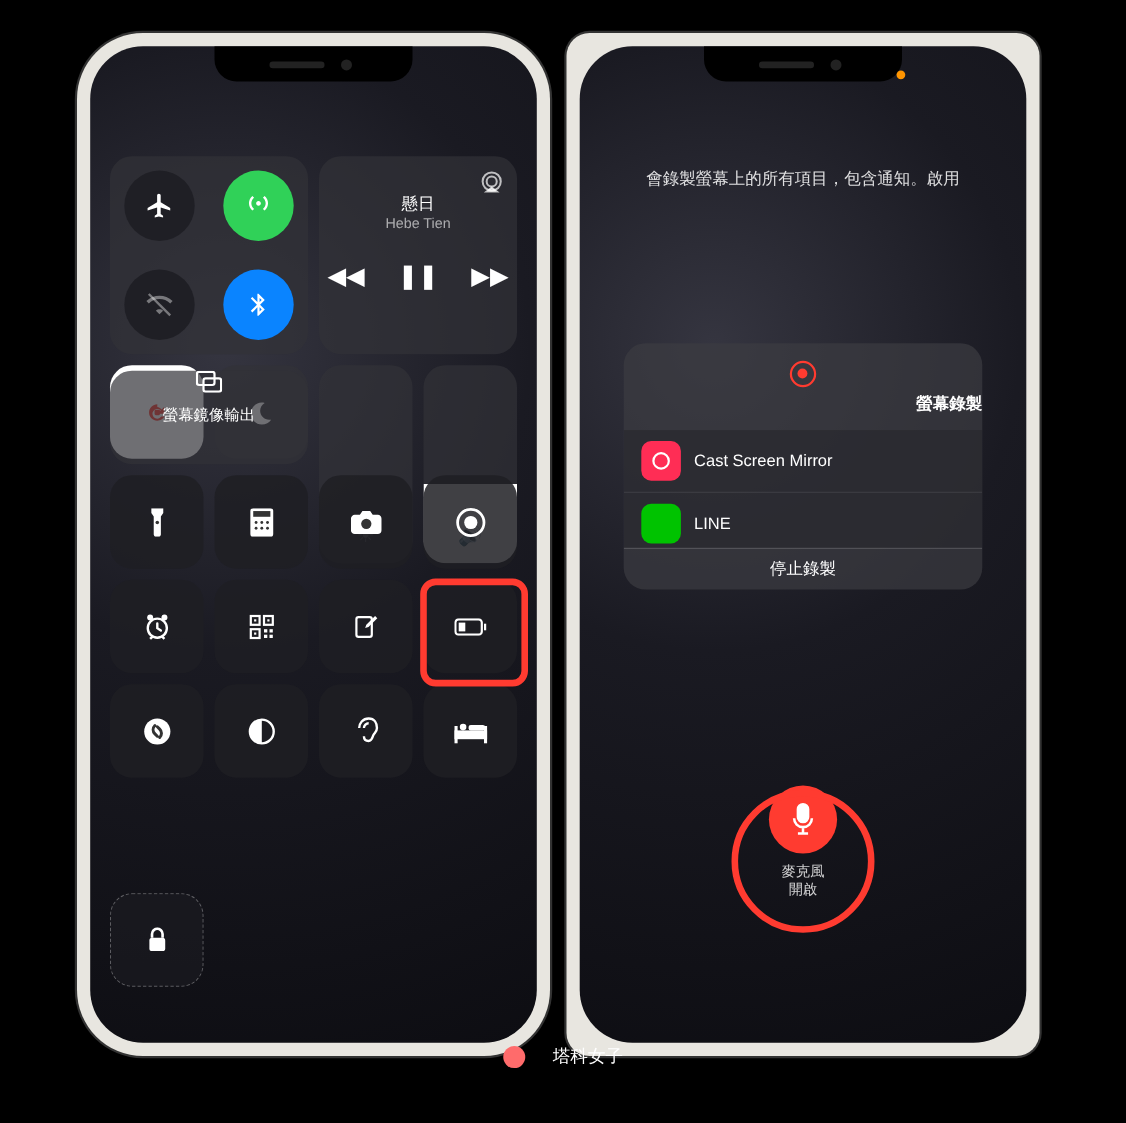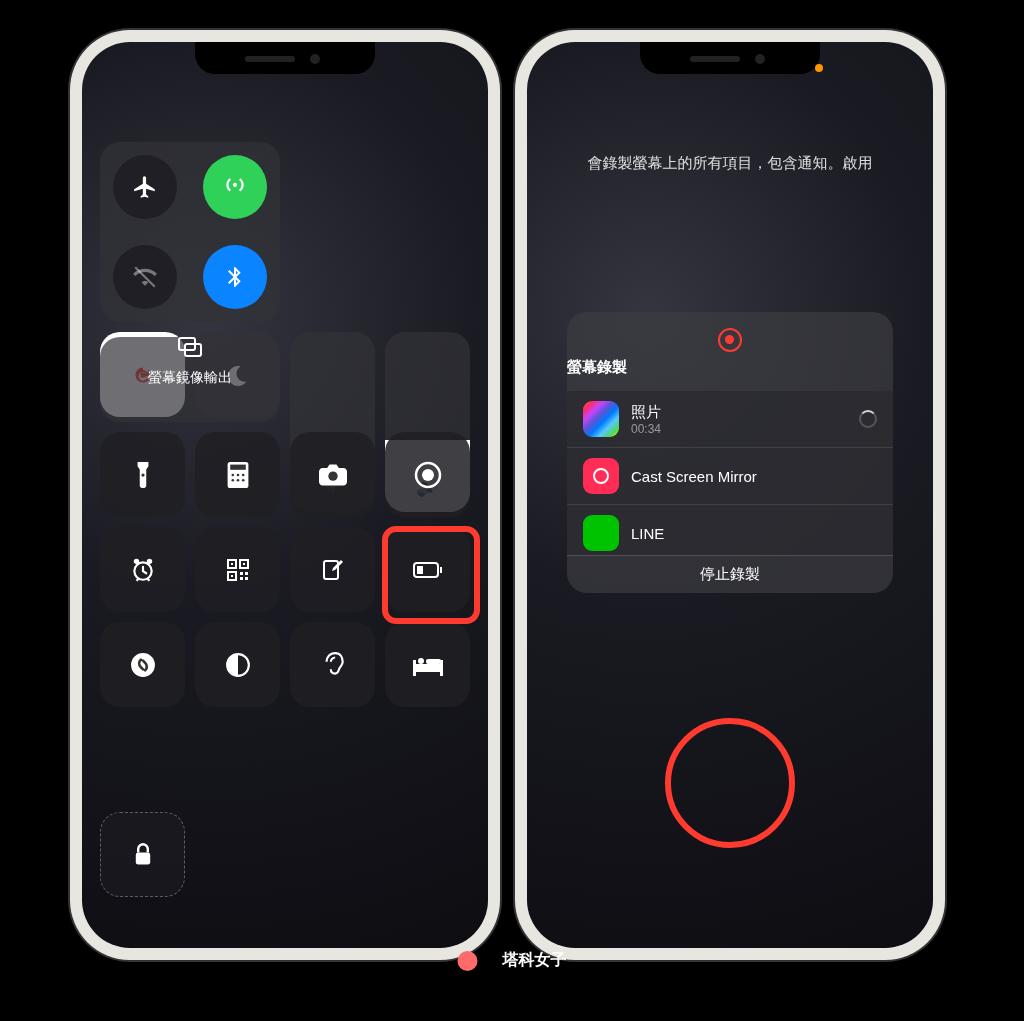--- a/index.html
+++ b/index.html
@@ -14,21 +14,21 @@
 .phone {
   position: absolute;
   width: 430px;
   height: 930px;
   border-radius: 60px;
   background: #e8e6e0;
   padding: 12px;
   box-shadow: 0 0 0 2px #333;
 }
 .phone.left { left: 70px; top: 30px; }
-.phone.right { left: 515px; top: 30px; }
+.phone.right { left: 515px; top: 30px; border-radius: 21px; }
 .screen {
   width: 100%;
   height: 100%;
   border-radius: 48px;
   background: radial-gradient(circle at 30% 30%, #353540 0%, #1a1a22 40%, #0d0d12 100%);
   position: relative;
   overflow: hidden;
 }
 .notch {
   position: absolute;
@@ -213,21 +213,21 @@
   line-height: 1.5;
 }
 .record-panel {
   position: absolute;
   top: 270px;
   left: 40px; right: 40px;
   background: rgba(60,60,65,0.7);
   border-radius: 20px;
   overflow: hidden;
 }
-.record-header { text-align:left; padding:16px 0 14px; color:#fff; }
+.record-header { text-align:right; padding:16px 0 14px; color:#fff; }
 .record-header-icon { width:24px; height:24px; margin:0 auto 6px; border:2.5px solid #ff3b30; border-radius:50%; position:relative; }
 .record-header-icon::after { content:''; position:absolute; top:5px; left:5px; width:9px; height:9px; background:#ff3b30; border-radius:50%; }
 .record-title { font-size:15px; font-weight:600; }
 .record-list { background: rgba(40,40,45,0.7); }
 .record-item {
   display:flex; align-items:center; gap:12px;
   padding:10px 16px;
   border-bottom: 0.5px solid rgba(255,255,255,0.1);
 }
 .record-item:last-child { border-bottom:none; }
@@ -254,21 +254,21 @@
 }
 .mic-label { color: rgba(255,255,255,0.8); font-size: 13px; line-height:1.3; }
 
 .watermark {
   position: absolute;
   bottom: 50px;
   left: 50%;
   transform: translateX(-50%);
   color: #fff;
   font-size: 16px;
-  font-weight: 700;
+  font-weight: 400;
   display: flex;
   align-items: center;
   gap: 25px;
   z-index: 200;
 }
 .watermark-icon {
   width: 20px; height: 20px;
   background: #ff6b6b;
   border-radius: 50%;
   position: relative;
@@ -310,20 +310,36 @@
                 <line x1="3" y1="3" x2="21" y2="21" stroke="rgba(255,255,255,0.4)" stroke-width="2"></line>
               </svg>
           </div>
           <div class="conn-btn blue">
             <svg width="24" height="24" viewBox="0 0 24 24" fill="#fff">
                 <path d="M17.71 7.71L12 2h-1v7.59L6.41 5 5 6.41 10.59 12 5 17.59 6.41 19 11 14.41V22h1l5.71-5.71L13.41 12l4.3-4.29zM13 5.83l1.88 1.88L13 9.59V5.83zm1.88 10.46L13 18.17v-3.76l1.88 1.88z"></path>
               </svg>
           </div>
         </div>
 
+        <div class="cc-module music">
+          <div class="airplay-corner">
+            <svg viewBox="0 0 24 24" width="22" height="22" fill="none" stroke="rgba(255,255,255,0.7)" stroke-width="2">
+                <circle cx="12" cy="12" r="9"></circle>
+                <circle cx="12" cy="12" r="5"></circle>
+                <polygon points="12,18 7,22 17,22" fill="rgba(255,255,255,0.7)"></polygon>
+              </svg>
+          </div>
+          <div class="music-title">懸日</div>
+          <div class="music-artist">Hebe Tien</div>
+          <div class="music-controls">
+            <span>◀◀</span>
+            <span>❚❚</span>
+            <span>▶▶</span>
+          </div>
+        </div>
       </div>
 
       <div class="cc-row">
         <div class="small-btn white">
           <svg width="30" height="30" viewBox="0 0 24 24" fill="#ff3b30">
               <path d="M12 6c-3.3 0-6 2.7-6 6s2.7 6 6 6c2.2 0 4.2-1.2 5.2-3h-2.3c-.7.9-1.7 1.5-2.9 1.5-2 0-3.5-1.6-3.5-3.5S10 9.5 12 9.5c1 0 1.9.4 2.5 1.1L12 13h5V8l-1.8 1.8C14.1 8.7 13.1 8 12 8z"></path>
               <rect x="10" y="10" width="4" height="4" rx="1"></rect>
             </svg>
         </div>
         <div class="small-btn">
@@ -474,43 +490,47 @@
       <div>會錄製螢幕上的所有項目，包含通知。啟用</div>
     </div>
 
     <div class="record-panel">
       <div class="record-header">
         <div class="record-header-icon"></div>
         <div class="record-title">螢幕錄製</div>
       </div>
       <div class="record-list">
         <div class="record-item">
-          <div class="app-icon photos"></div>
-          <div>
-            <div class="record-item-text">照片</div>
-            <div class="record-item-sub">00:34</div>
-          </div>
-          <div class="spinner"></div>
-        </div>
-        <div class="record-item">
           <div class="app-icon cast">
             <svg width="20" height="20" viewBox="0 0 20 20" fill="none" stroke="#fff" stroke-width="2">
                 <rect x="3" y="3" width="14" height="14" rx="7"></rect>
               </svg>
           </div>
           <div class="record-item-text">Cast Screen Mirror</div>
         </div>
         <div class="record-item" style="padding-bottom:4px;">
           <div class="app-icon line"></div>
           <div class="record-item-text">LINE</div>
         </div>
       </div>
       <div class="record-stop">停止錄製</div>
     </div>
 
+    <div class="mic-btn">
+      <div class="mic-circle">
+        <svg width="26" height="30" viewBox="0 0 20 26" fill="none" stroke="#fff" stroke-width="2">
+          <rect x="6" y="1" width="8" height="14" rx="4" fill="#fff"></rect>
+          <path d="M3 12c0 4 3 7 7 7s7-3 7-7M10 19v5M6 24h8"></path>
+        </svg>
+      </div>
+      <div class="mic-label">
+        <div>麥克風</div>
+        <div>開啟</div>
+      </div>
+    </div>
 
     <div class="red-circle" style="left:138px; bottom:100px; width:130px; height:130px;"></div>
   </div>
 </div>
 
 <div class="watermark">
   <div class="watermark-icon"></div>
   <span>塔科女子</span>
 </div>
 

